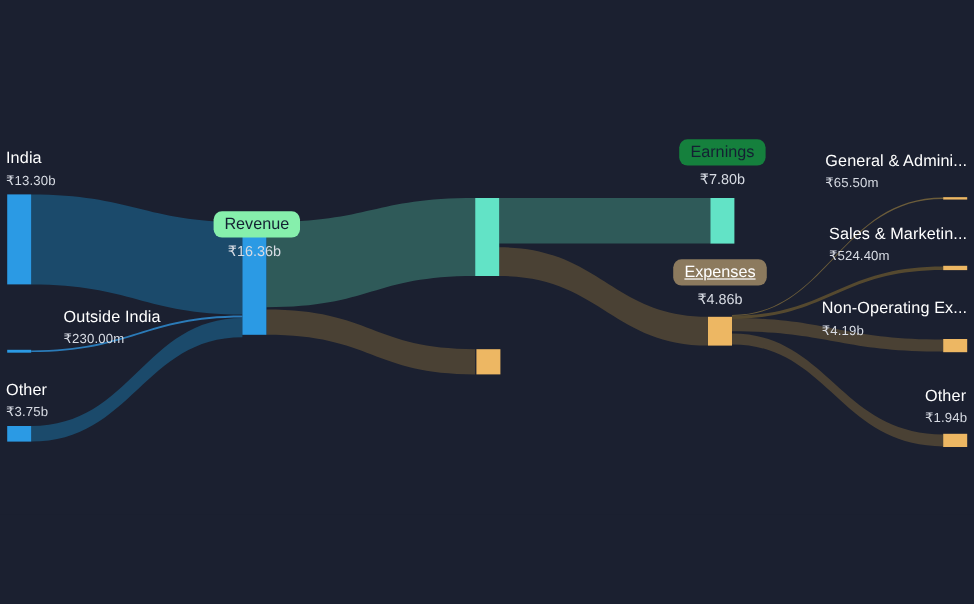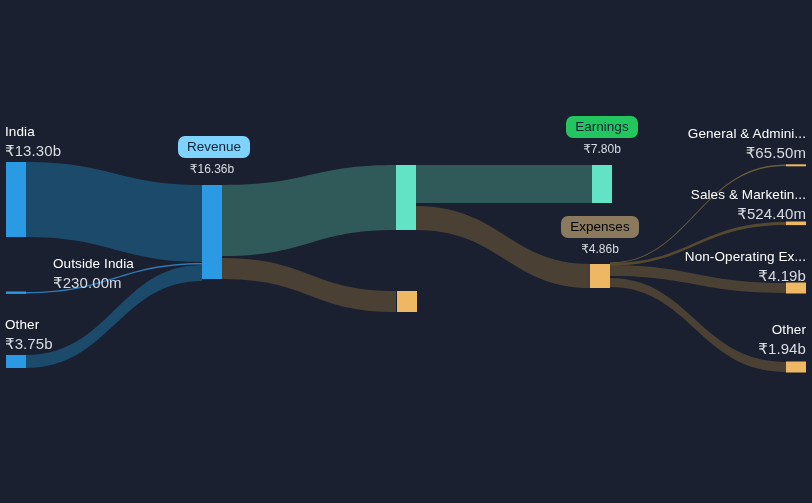--- a/index.html
+++ b/index.html
@@ -33,25 +33,25 @@
     letter-spacing: 0.1px;
   }
   .lbl .name {
     display: block;
     color: #ffffff;
     font-size: 13.5px;
   }
   .lbl .val {
     display: block;
     color: #d7dbe3;
-    font-size: 15px;
+    font-size: 11px;
     margin-top: 3px;
   }
   .lbl.right {
-    text-align: right;
+    text-align: left;
   }
   .pill-wrap {
     position: absolute;
     white-space: nowrap;
   }
   .pill {
     display: inline-block;
     border-radius: 7px;
     padding: 3px 9px 4px 9px;
     font-size: 13.5px;
@@ -127,33 +127,33 @@
     <span class="name">Outside India</span>
     <span class="val">₹230.00m</span>
   </div>
 
   <div class="lbl" style="left:5px; top:317px;">
     <span class="name">Other</span>
     <span class="val">₹3.75b</span>
   </div>
 
   <div class="pill-wrap center-val" style="left:178px; top:136px; width:68px;">
-    <span class="pill" style="background:#7dd3fc;">Revenue</span>
+    <span class="pill" style="background:#86efac;margin-top:40px;">Revenue</span>
     <span class="pill-val">₹16.36b</span>
   </div>
 
 
 
   <div class="pill-wrap center-val" style="left:563px; top:116px; width:78px;">
-    <span class="pill" style="background:#22c55e;">Earnings</span>
+    <span class="pill" style="background:#15803d;">Earnings</span>
     <span class="pill-val">₹7.80b</span>
   </div>
 
   <div class="pill-wrap center-val" style="left:561px; top:216px; width:78px;">
-    <span class="pill" style="background:#8c7a5e; color:#000000;">Expenses</span>
+    <span class="pill" style="background:#8c7a5e; color:#ffffff;text-decoration:underline;">Expenses</span>
     <span class="pill-val">₹4.86b</span>
   </div>
 
   <div class="lbl right" style="right:6px; top:126px;">
     <span class="name">General &amp; Admini...</span>
     <span class="val">₹65.50m</span>
   </div>
 
   <div class="lbl right" style="right:6px; top:187px;">
     <span class="name">Sales &amp; Marketin...</span>

